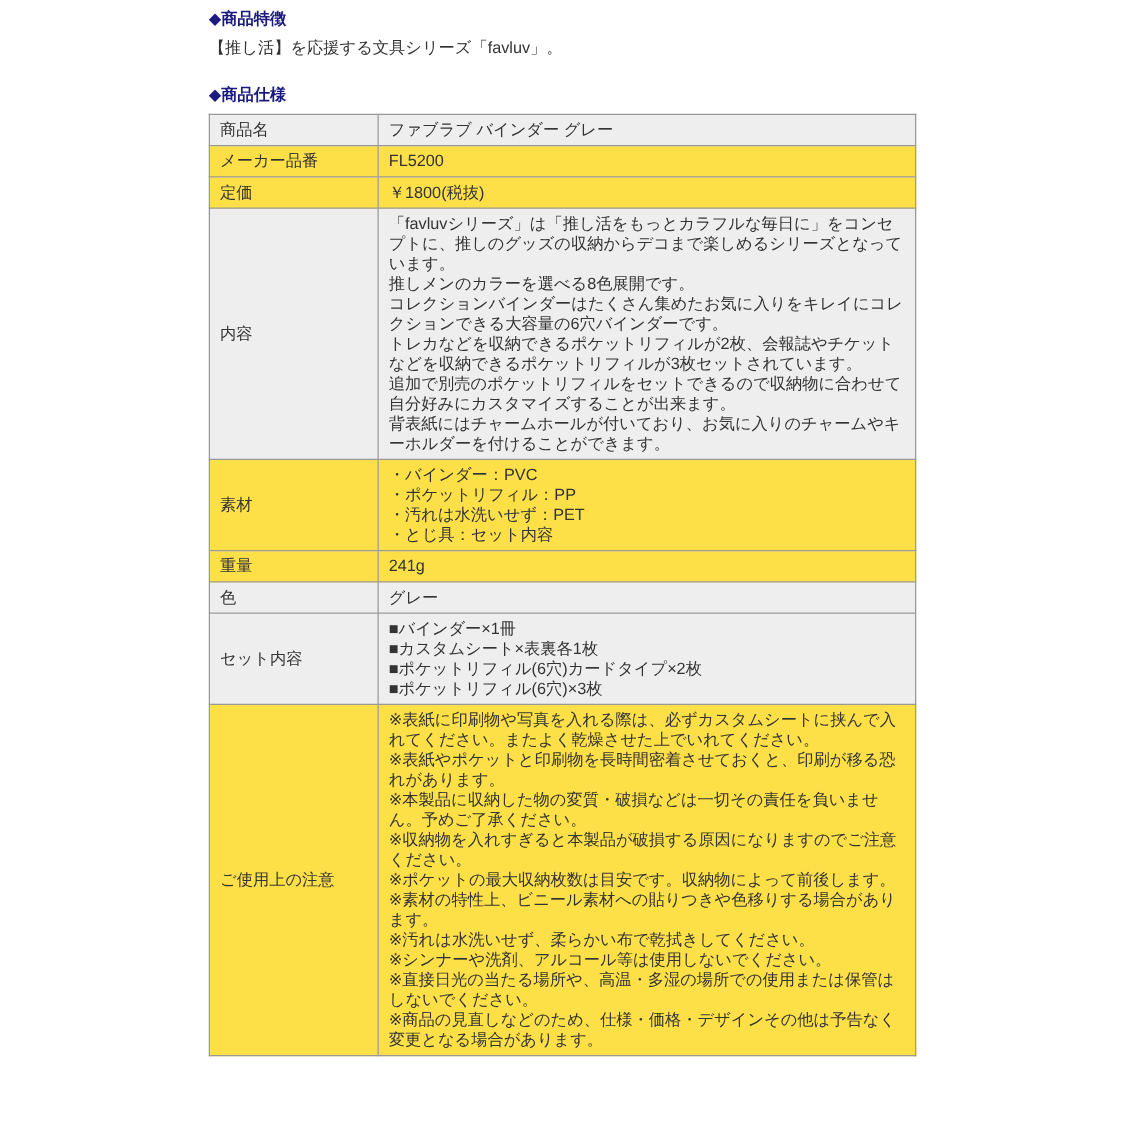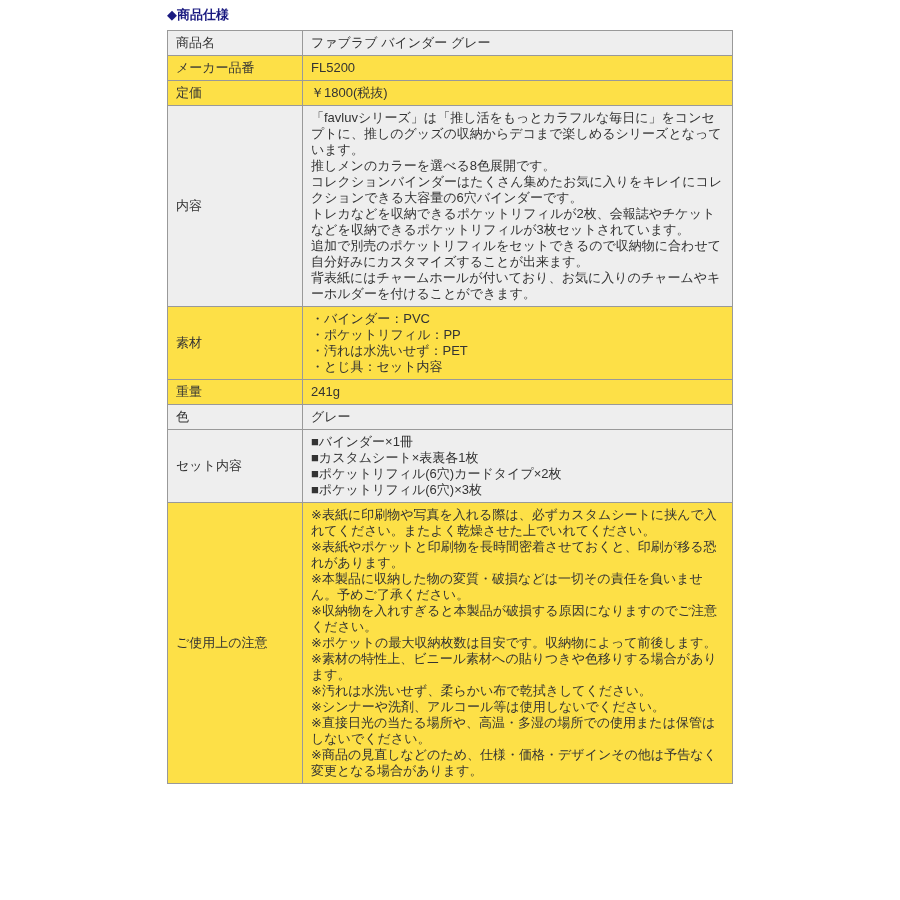--- a/index.html
+++ b/index.html
@@ -48,21 +48,23 @@
   }
   td.label-cell { width: 135px; }
   tr.shaded td { background: #eeeeee; margin-left: 30px; }
   tr.plain td { background: #fde047; }
 </style>
 </head>
 <body>
 
 <div class="content">
 
+  <div class="section-heading">◆商品特徴</div>
 
+  <div class="feature-text">【推し活】を応援する文具シリーズ「favluv」。</div>
 
   <div class="section-heading">◆商品仕様</div>
 
   <table class="spec">
     <tbody>
         <tr class="shaded">
           <td class="label-cell">商品名</td>
           <td class="value-cell">
             <div>ファブラブ バインダー グレー</div>
           </td>

